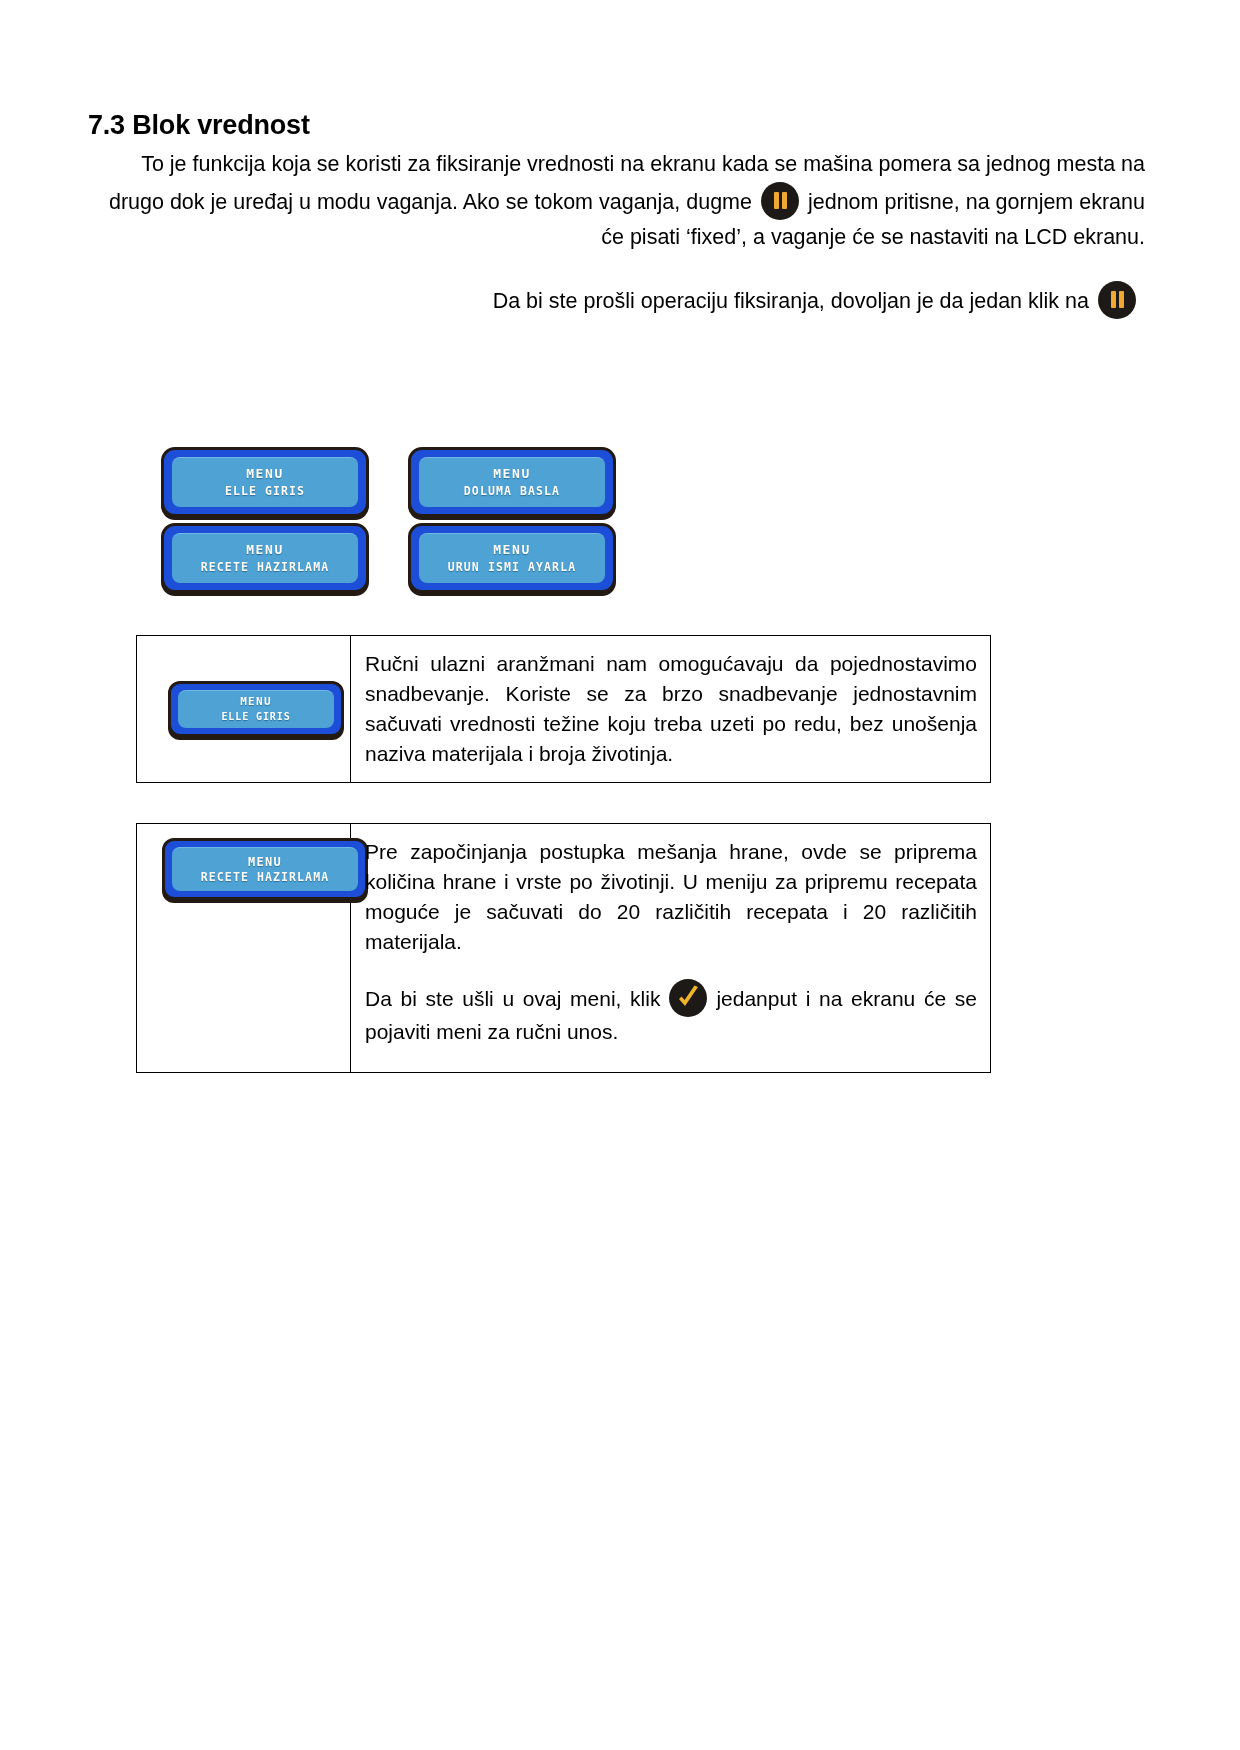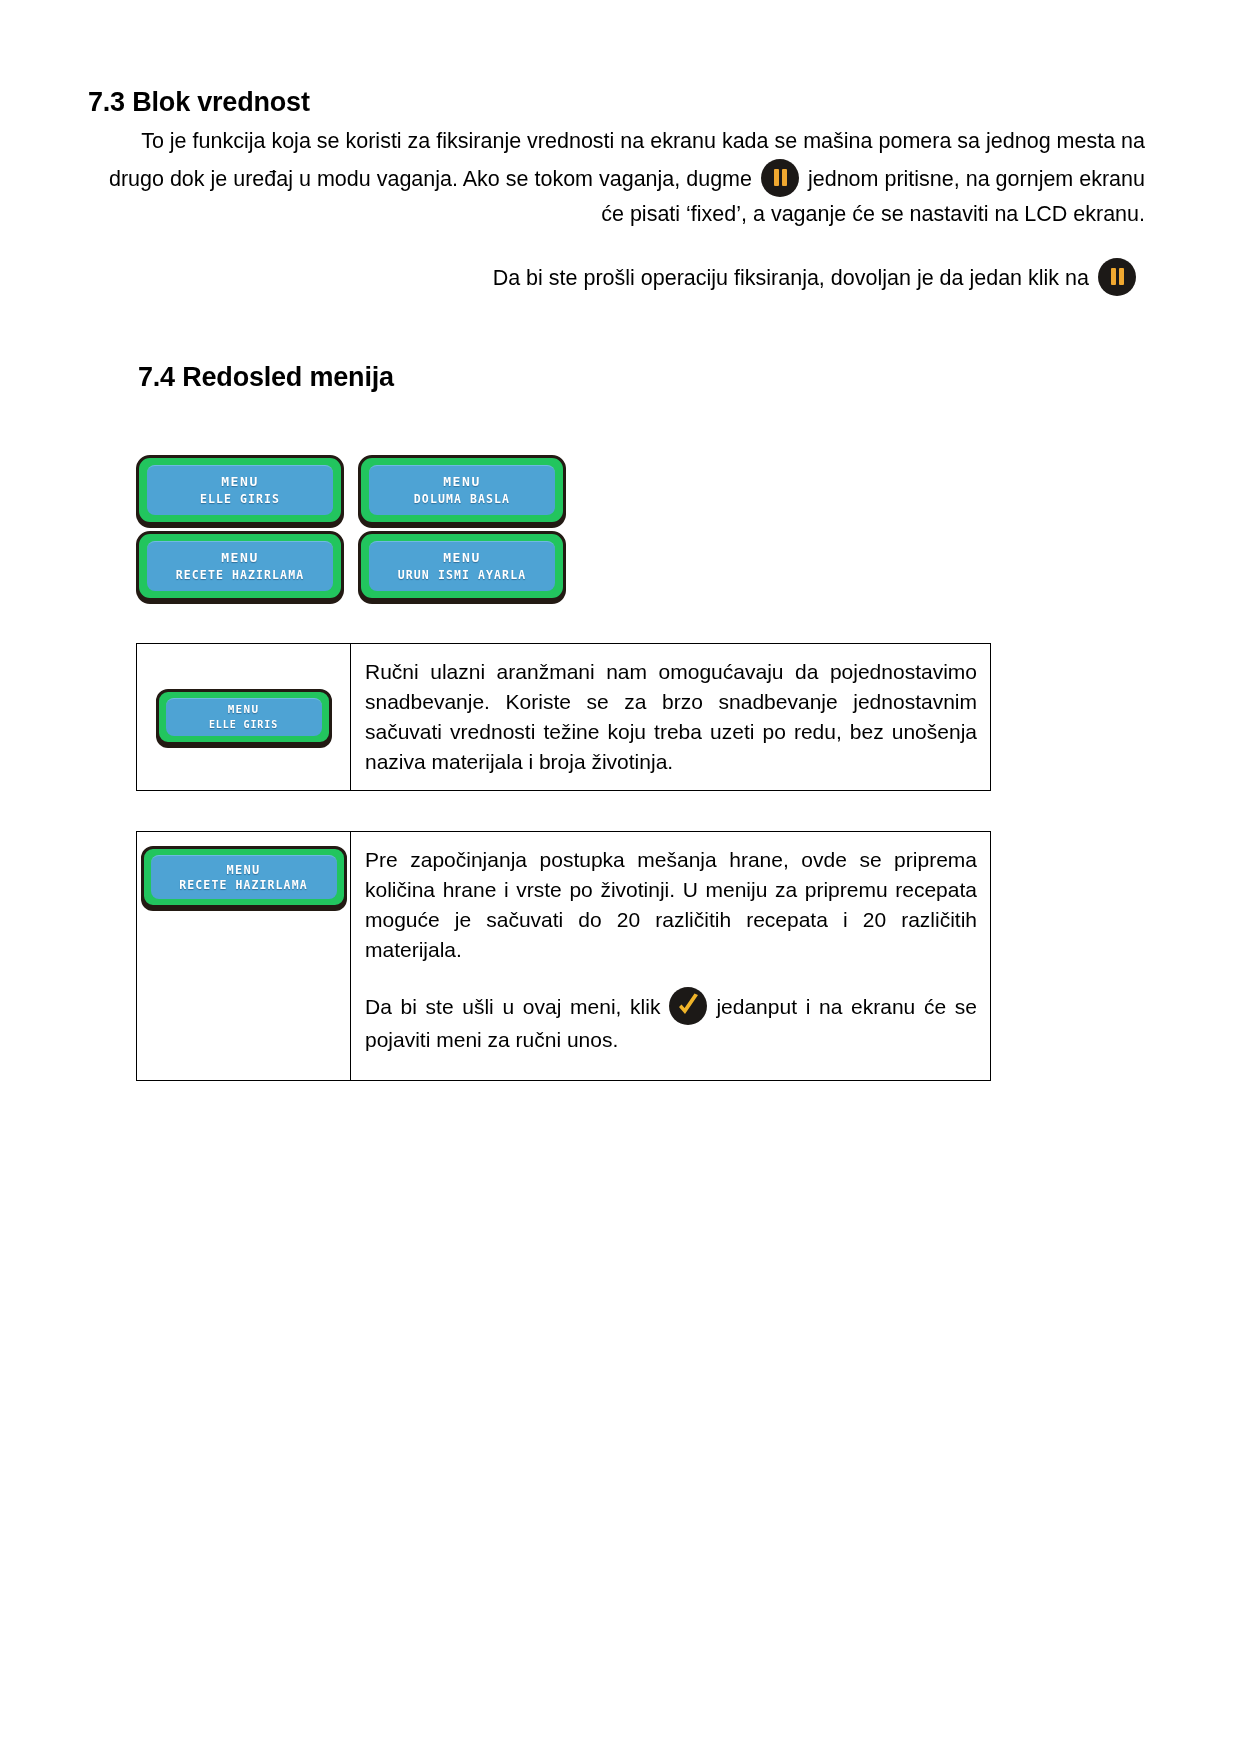--- a/index.html
+++ b/index.html
@@ -13,21 +13,21 @@
     font-family: "Liberation Sans", sans-serif;
     color: #000000;
     position: relative;
     overflow: hidden;
   }
   .page {
     position: relative;
     width: 1240px;
     height: 1258px;
     box-sizing: border-box;
-    padding: 87px 95px 0 88px;
+    padding: 110px 95px 0 88px;
   }
 
   
   h2.sec-head {
     font-size: 27px;
     font-weight: bold;
     margin: 0 0 6px 0;
     letter-spacing: -0.2px;
   }
   h2.sub-head {
@@ -81,25 +81,26 @@
   .menu-row {
     display: flex;
     gap: 14px;
   }
   .menu-row + .menu-row { margin-top: 6px; }
 
   .lcd {
     width: 208px;
     height: 70px;
     box-sizing: border-box;
-    background: #22c55e;
+    background: #1d4ed8;
     border: 3px solid #231a13;
     border-radius: 14px;
     padding: 7px 8px;
     box-shadow: 0 3px 0 #231a13;
+    margin-left: 25px;
   }
   .lcd-screen {
     width: 100%;
     height: 100%;
     box-sizing: border-box;
     background: #4ea3d4;
     border-radius: 8px;
     display: flex;
     flex-direction: column;
     align-items: center;
@@ -180,21 +181,20 @@
 
   <p class="body">
     <span>To je funkcija koja se koristi za fiksiranje vrednosti na ekranu kada se mašina pomera sa jednog mesta na drugo dok je uređaj u modu vaganja. Ako se tokom vaganja, dugme</span><span class="icon-btn pause"></span><span>jednom pritisne, na gornjem ekranu će pisati ‘fixed’, a vaganje će se nastaviti na LCD ekranu.</span>
   </p>
 
   <p class="body spaced">
     <span>Da bi ste prošli operaciju fiksiranja, dovoljan je da jedan klik na</span><span class="icon-btn pause"></span>
   </p>
 
   <div style="height:66px"></div>
-  <h2 class="sub-head">7.4 Redosled menija</h2>
 
   <div class="menu-grid">
     <div class="menu-row">
       <div class="lcd">
         <div class="lcd-screen">
           <div class="lcd-line">MENU</div>
           <div class="lcd-line small">ELLE GIRIS</div>
         </div>
       </div>
       <div class="lcd">

